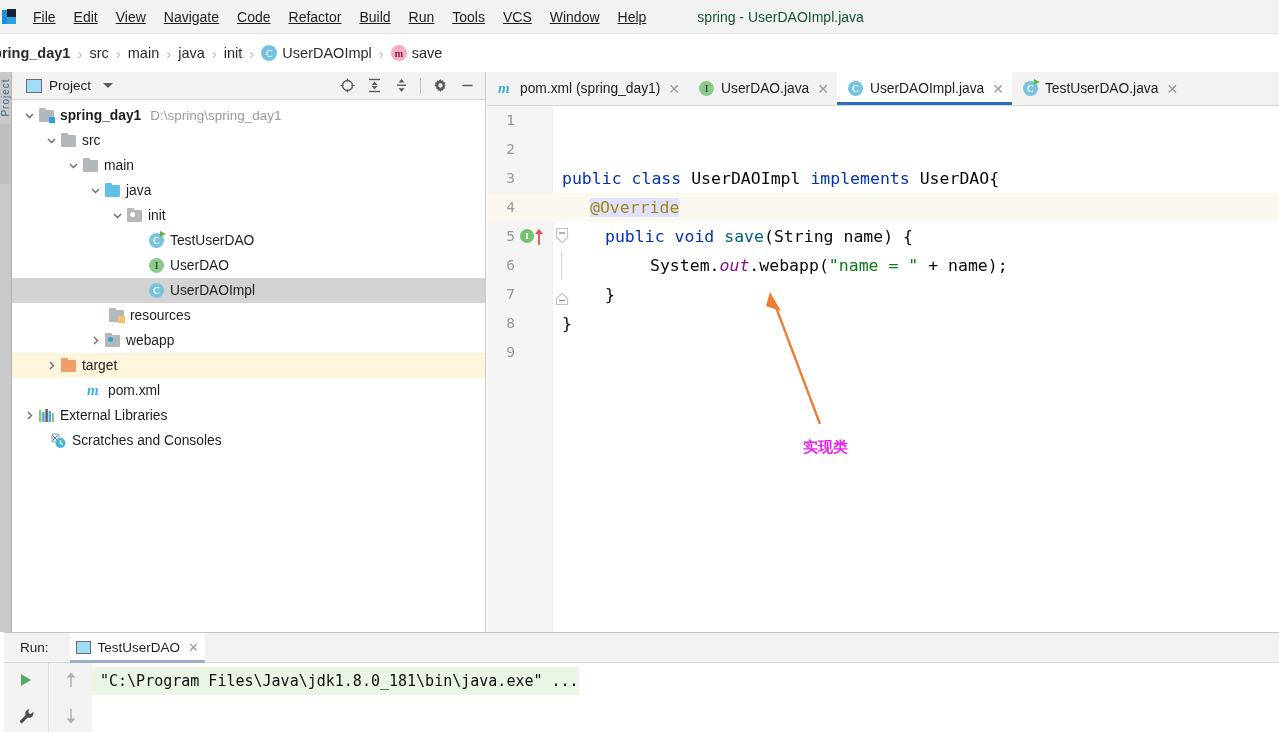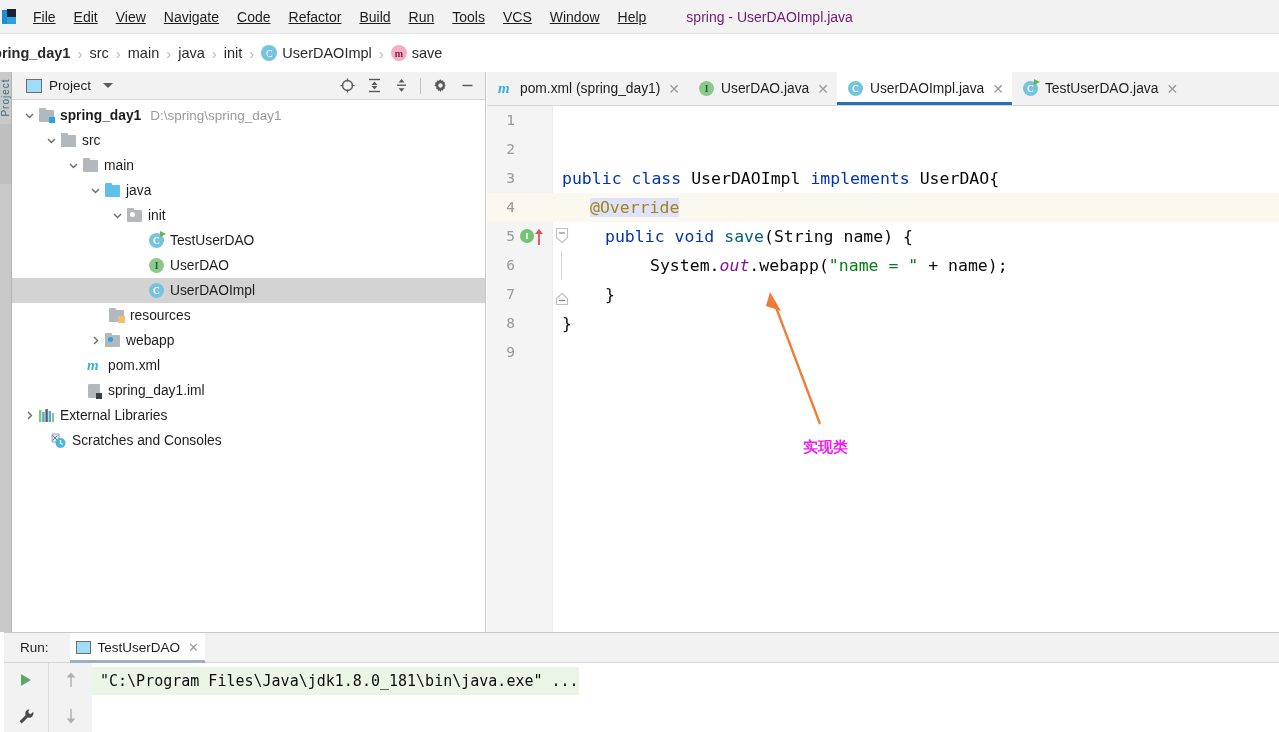--- a/index.html
+++ b/index.html
@@ -29,21 +29,21 @@
   }
   .app-logo i.a { left:0; top:1px; width:6px; height:14px; background:#1a8fd6; }
   .app-logo i.b { left:5px; top:0px; width:9px; height:9px; background:#1c2033; }
   .app-logo i.c { left:5px; top:8px; width:9px; height:7px; background:#2aa3e0; }
   .menu-item {
     padding: 3px 9px; font-size: 14px; color: #1d1d1d;
     line-height: 18px; cursor: default; white-space: nowrap;
   }
   .menu-item u { text-decoration: underline; }
   .win-title {
-    margin-left: 31px; font-size: 14px; color: #701a75; white-space: nowrap; text-align: right;
+    margin-left: 42px; font-size: 14px; color: #14532d; white-space: nowrap; text-align: right;
   }
 
   
   .breadcrumb {
     position: absolute; left: 0; top: 35px; width: 1279px; height: 36px;
     background: #ffffff; display: flex; align-items: center;
     overflow: hidden;
   }
   .crumb {
     display: flex; align-items: center; font-size: 14.5px; color: #2b2b2b;
@@ -494,34 +494,39 @@
               <path d="M4 2 L7.5 5.5 L4 9" fill="none" stroke="#6b6b6b" stroke-width="1.4"></path>
             </svg>
           </span>
         <span class="node-icon">
             <i class="fold fold-grey"></i>
             <i class="badge sq-dot" style="left:4px;top:5px;right:auto;bottom:auto;background:#2aa3e0"></i>
           </span>
         <span class="node-label">webapp</span>
       </div>
 
+      <div class="tree-row hl" style="padding-left:30px">
+        <span class="tw">
+            <svg width="11" height="11" viewBox="0 0 11 11">
+              <path d="M4 2 L7.5 5.5 L4 9" fill="none" stroke="#6b6b6b" stroke-width="1.4"></path>
+            </svg>
+          </span>
+        <span class="node-icon">
+            <i class="fold fold-orange"></i>
+          </span>
+        <span class="node-label">target</span>
+      </div>
 
       <div class="tree-row" style="padding-left:74px">
         <span class="node-icon">
             <i class="m-icon">m</i>
           </span>
         <span class="node-label">pom.xml</span>
       </div>
 
-      <div class="tree-row" style="padding-left:74px">
-        <span class="node-icon">
-            <i class="iml-icon"></i>
-          </span>
-        <span class="node-label">spring_day1.iml</span>
-      </div>
 
       <div class="tree-row" style="padding-left:8px">
         <span class="tw">
             <svg width="11" height="11" viewBox="0 0 11 11">
               <path d="M4 2 L7.5 5.5 L4 9" fill="none" stroke="#6b6b6b" stroke-width="1.4"></path>
             </svg>
           </span>
         <span class="node-icon">
           <svg width="16" height="15" viewBox="0 0 16 15" style="position:absolute;left:1px;top:2px">
             <rect x="0" y="1" width="2.4" height="12" fill="#7ec97e"></rect>

